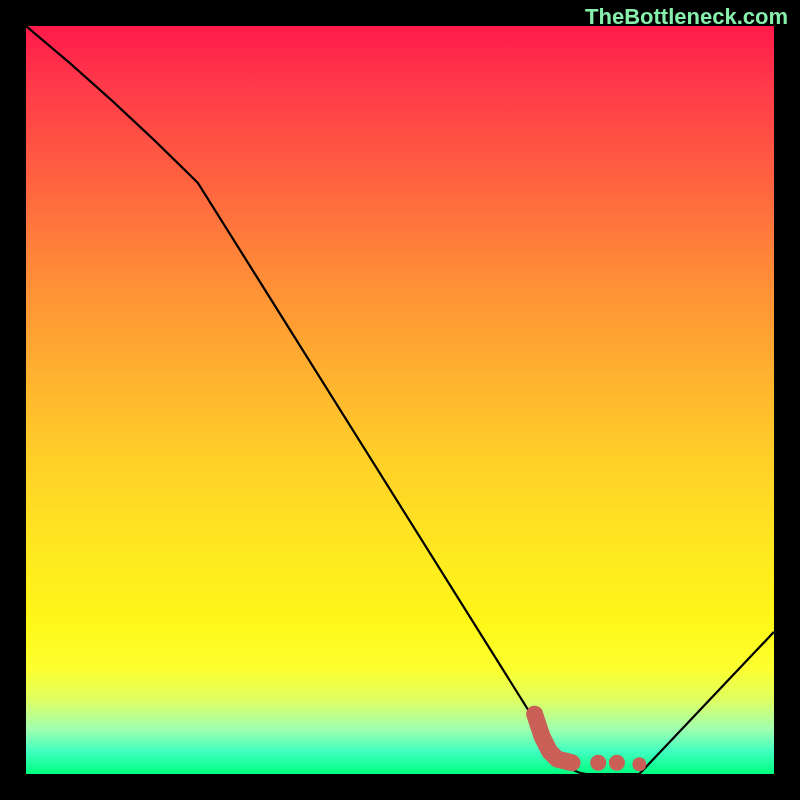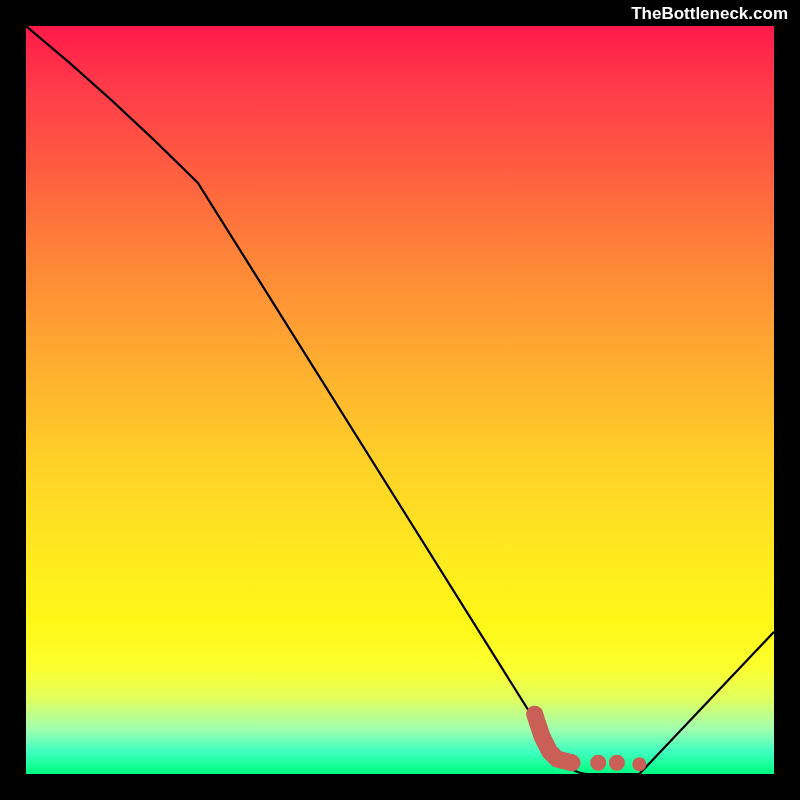--- a/index.html
+++ b/index.html
@@ -8,22 +8,22 @@
     height: 800px;
     background: #000;
     position: relative;
     overflow: hidden;
     font-family: Arial, sans-serif;
   }
   .watermark {
     position: absolute;
     top: 4px;
     right: 12px;
-    color: #ffffff;
-    font-size: 17px;
+    color: #86efac;
+    font-size: 22px;
     font-weight: bold;
     z-index: 10;
     margin-left: 6px;
   }
   .plot-area {
     position: absolute;
     left: 26px;
     top: 26px;
     width: 748px;
     height: 748px;

